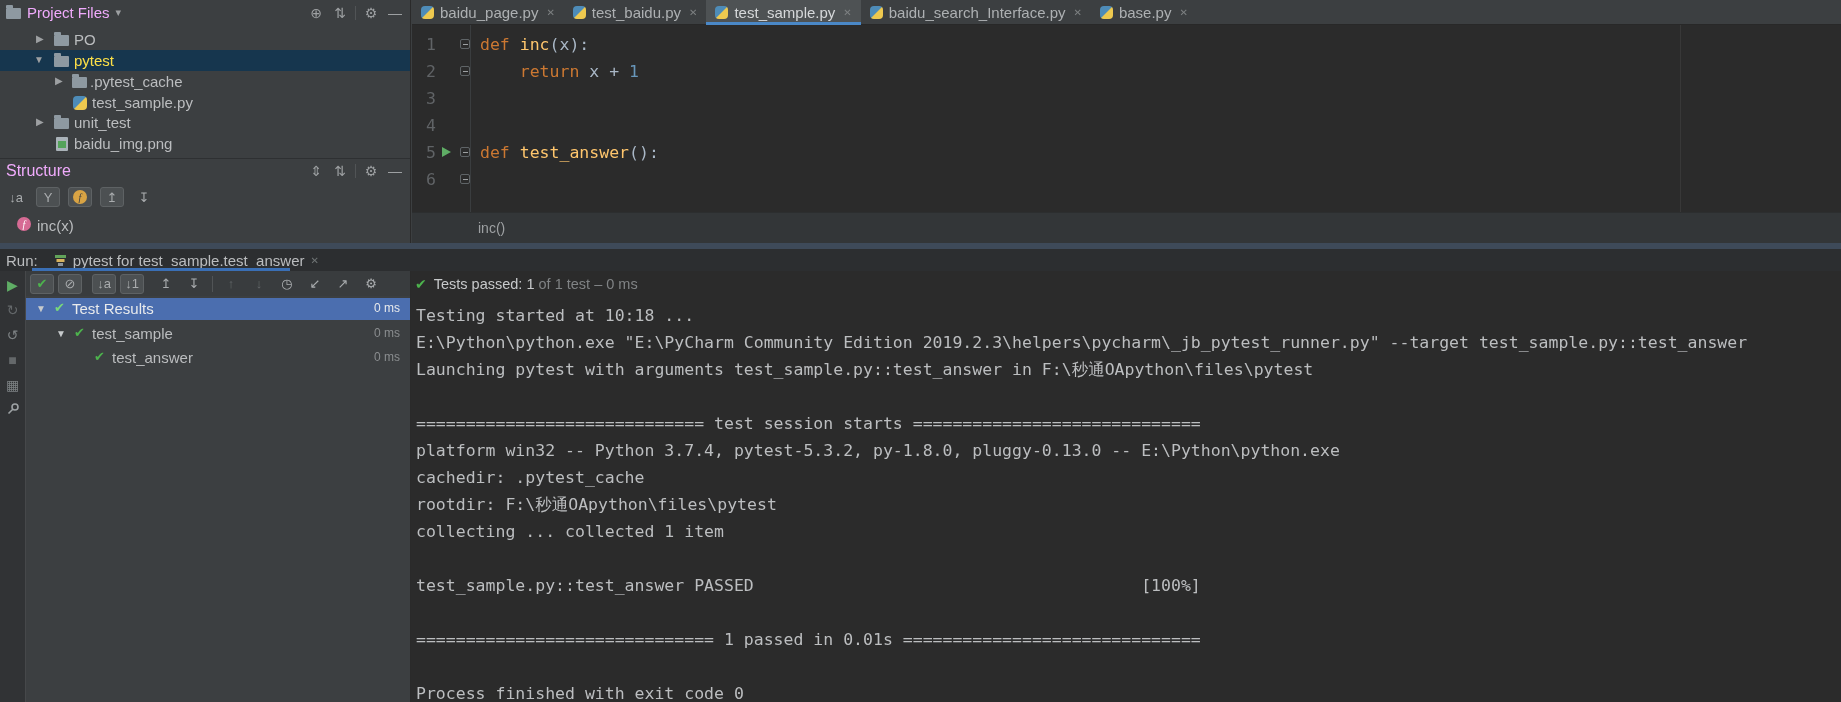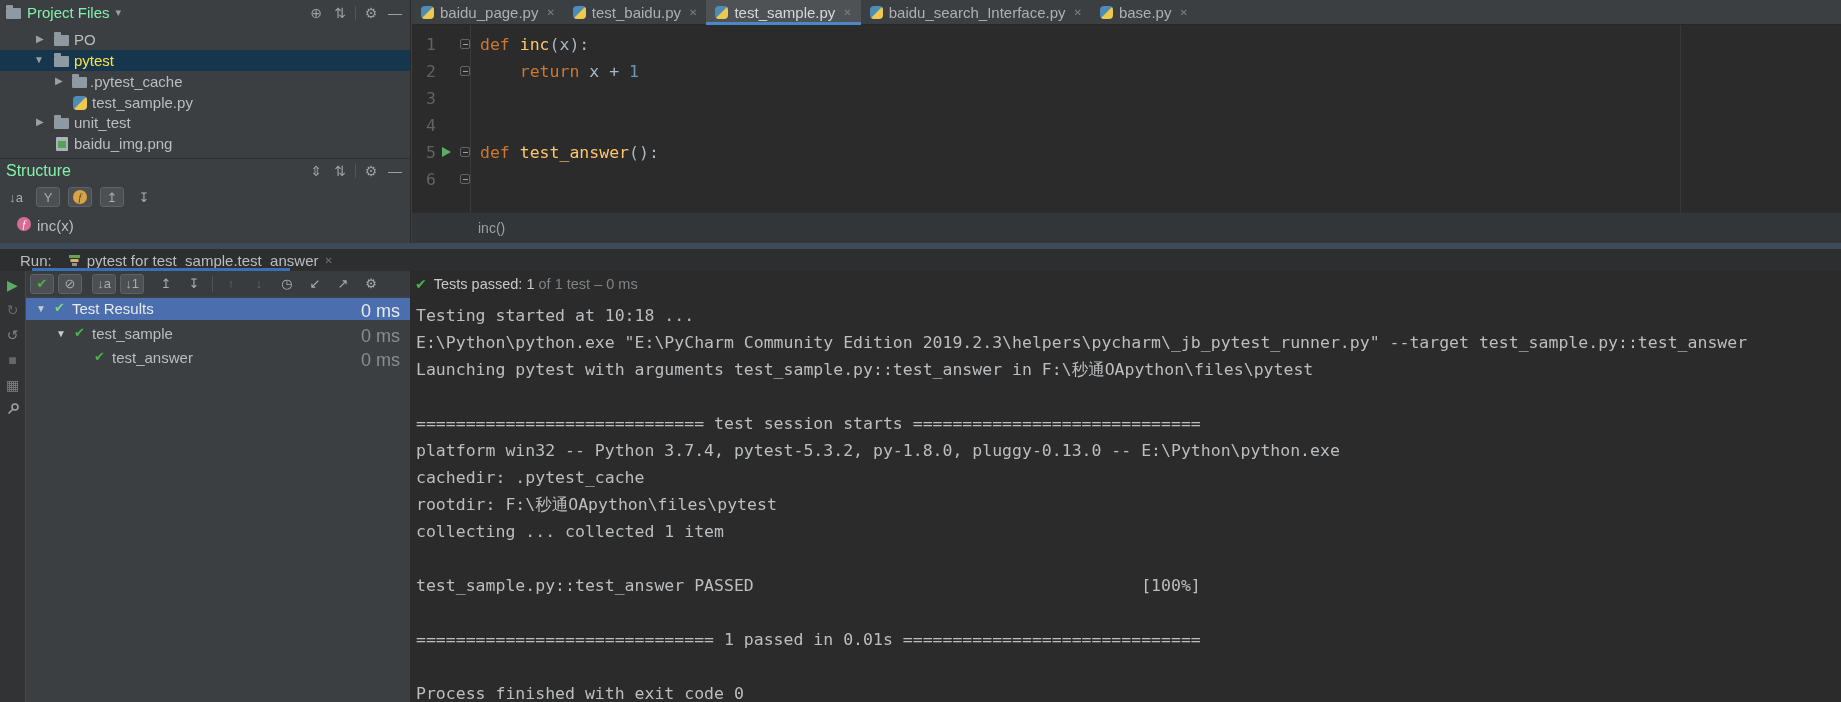--- a/index.html
+++ b/index.html
@@ -4,21 +4,21 @@
 <style>
   *{box-sizing:border-box;margin:0;padding:0}
   html,body{background:#202020}
   #app{position:relative;width:1841px;height:702px;background:#3c3f41;overflow:hidden;
        font-family:"Liberation Sans",sans-serif;color:#bbbdbf;font-size:15px}
   .abs{position:absolute}
 
   
   #leftpanel{position:absolute;left:0;top:0;width:411px;height:243px;background:#3c3f41;border-right:1px solid #2a2a2a}
   .phead{position:absolute;left:0;right:0;height:25px;display:flex;align-items:center;padding:0 6px;gap:6px}
-  .ptitle{color:#86efac}
+  .ptitle{color:#f0abfc}
   .dd{font-size:11px;color:#9da0a2}
   .spacer{flex:1}
   .hico{color:#9da0a2;font-size:14px;width:18px;text-align:center;cursor:pointer}
   .hsep{width:1px;height:14px;background:#515456}
   .trow{position:absolute;left:0;right:0;height:21px}
   .trow .arr{position:absolute;top:4px;font-size:10px;color:#9da0a2}
   .tlabel{position:absolute;top:2px;color:#bbbdbf;white-space:nowrap}
   .sel-unfocused{background:#16364e}
   .foldico{position:absolute;top:6px;width:15px;height:11px;background:#8e99a1;border-radius:1px}
   .foldico::before{content:"";position:absolute;top:-3px;left:0;width:7px;height:3px;background:#8e99a1;border-radius:1px 1px 0 0}
@@ -65,21 +65,21 @@
                 display:flex;flex-direction:column;align-items:center;padding-top:6px;gap:9px}
   .vico{color:#7d8284;font-size:14px;cursor:pointer;line-height:16px}
   #runtoolbar{position:absolute;left:26px;top:22px;width:384px;height:25px;background:#393c3e;display:flex;align-items:center;gap:4px;padding:0 4px}
   .rsep{width:1px;height:16px;background:#515456;margin:0 2px}
   .dis{color:#64686a}
   #testtree{position:absolute;left:26px;top:47px;width:384px;bottom:0;background:#3c3f41}
   .ttrow{position:absolute;left:0;right:0;height:22px}
   .ttrow .arr{position:absolute;top:5px;font-size:10px;color:#c7cacc}
   .ttrow .chk{position:absolute;top:2px;color:#4db34d;font-size:13px}
   .ttrow .lbl{position:absolute;top:2px;white-space:nowrap}
-  .ttrow .time{position:absolute;right:10px;top:3px;font-size:18px;color:#8a8d8f}
+  .ttrow .time{position:absolute;right:10px;top:3px;font-size:12px;color:#8a8d8f}
   .ttrow.sel{background:#4b6eaf}
   .ttrow.sel .lbl,.ttrow.sel .time{color:#e8eaec}
   .ttrow.sel .chk{color:#79d97a}
   #treedivider{position:absolute;left:410px;top:22px;bottom:0;width:1px;background:#2a2a2a}
   #consolestatus{position:absolute;left:411px;top:22px;right:0;height:25px;background:#2b2b2b;display:flex;align-items:center;padding-left:4px;gap:7px;font-size:14.5px}
   #consolearea{position:absolute;left:411px;top:47px;right:0;bottom:0;background:#2b2b2b;overflow:hidden}
   #consoleout{padding:6px 0 0 5px;line-height:27px;color:#bcbec0;white-space:pre}
   .statusmain{color:#c7c9cb}.statusdim{color:#808385}
   .greenchk{color:#4db34d;font-size:14px}
 </style>
@@ -206,21 +206,21 @@
 
     <div id="breadcrumbs">
       <span>inc()</span>
     </div>
   </div>
 
   <div id="splitter"></div>
 
   <div id="runpanel">
     <div id="runheader">
-      <span style="padding:0 8px 0 20px;color:#bbbdbf">Run:</span>
+      <span style="padding:0 8px 0 6px;color:#bbbdbf">Run:</span>
       <div id="runtab">
         <svg width="13" height="13">
             <rect x="1" y="1" width="11" height="3" fill="#62a45a"></rect>
             <rect x="2.5" y="5" width="8" height="3" fill="#d9b35e"></rect>
             <rect x="4" y="9" width="5" height="3" fill="#8d949a"></rect>
           </svg>
         <span>pytest for test_sample.test_answer</span>
         <span class="x" style="font-size:10px;color:#6f7475">✕</span>
       </div>
       <div id="rununderline"></div>

